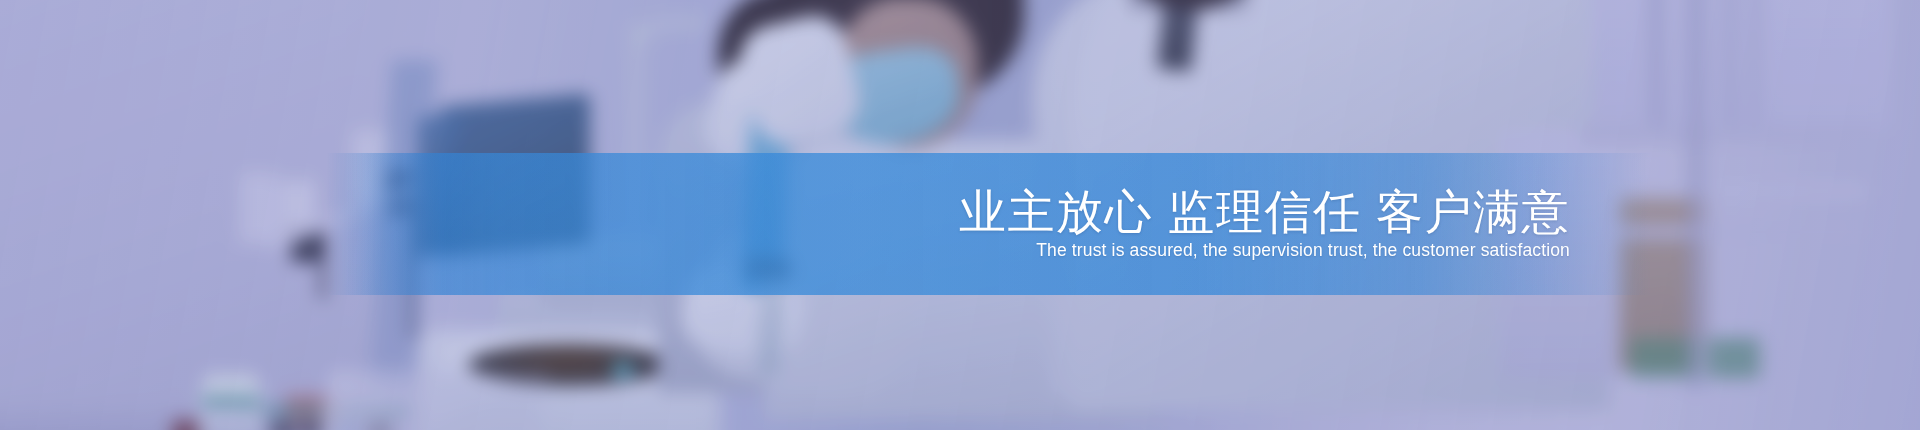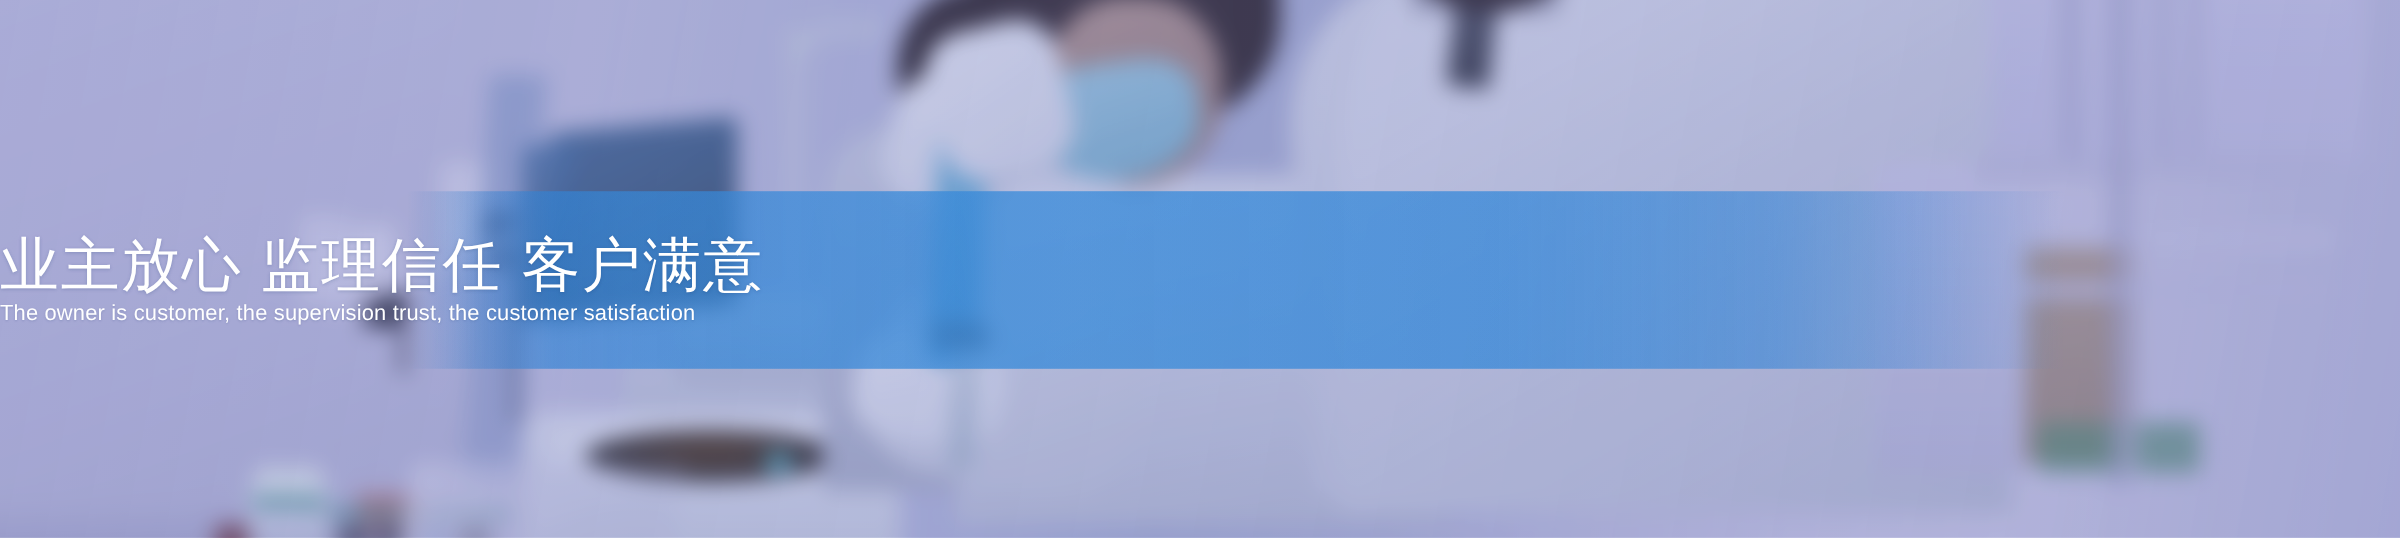--- a/index.html
+++ b/index.html
@@ -526,21 +526,21 @@
 
   
   .text-block {
     position: absolute;
     left: 0;
     top: 153px;
     width: 1570px;
     height: 142px;
     display: flex;
     flex-direction: column;
-    align-items: flex-start;
+    align-items: flex-end;
     justify-content: center;
     pointer-events: none;
   }
   .headline {
     color: #ffffff;
     font-size: 47px;
     line-height: 1.06;
     font-weight: 400;
     letter-spacing: 1.5px;
     white-space: nowrap;
@@ -642,16 +642,16 @@
   </div>
 
   <div class="wash"></div>
   <div class="wash2"></div>
 
   <div class="band"></div>
   <div class="band-core"></div>
 
   <div class="text-block">
     <div class="headline">业主放心 监理信任 客户满意</div>
-    <div class="subline">The owner is customer, the supervision trust, the customer satisfaction</div>
+    <div class="subline">The trust is assured, the supervision trust, the customer satisfaction</div>
   </div>
 
 </div>
 
 </body></html>

